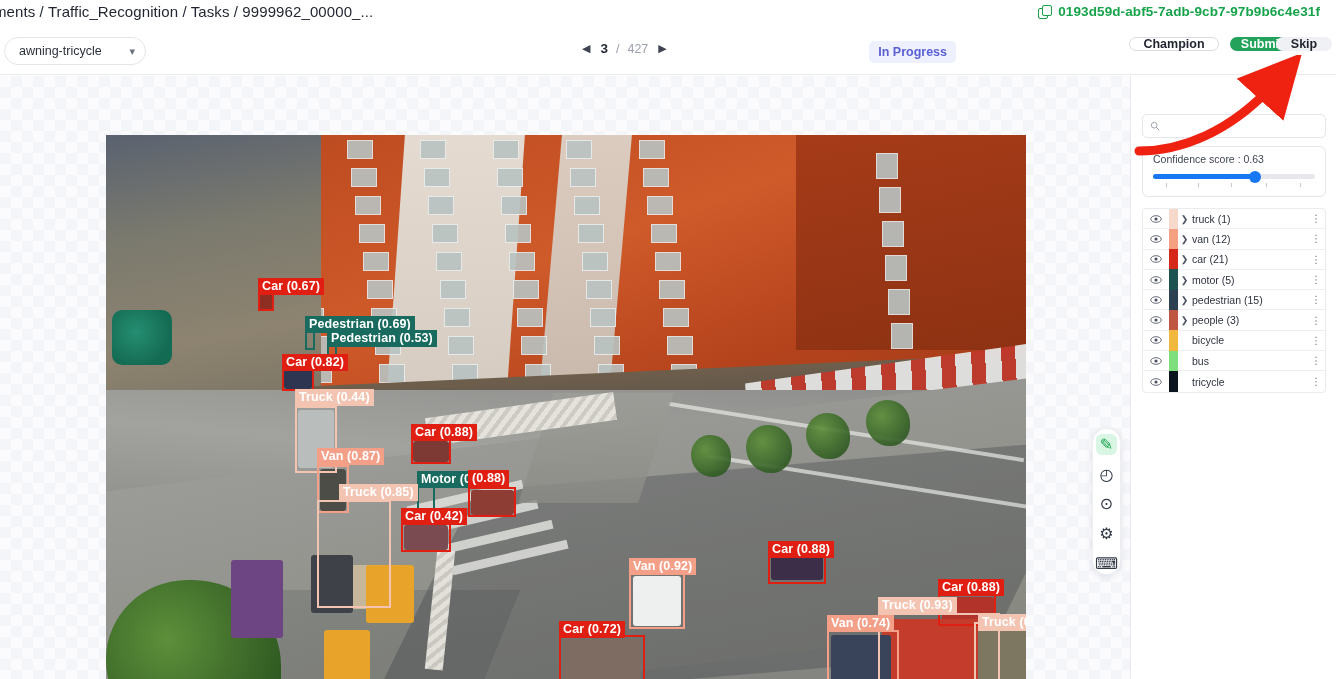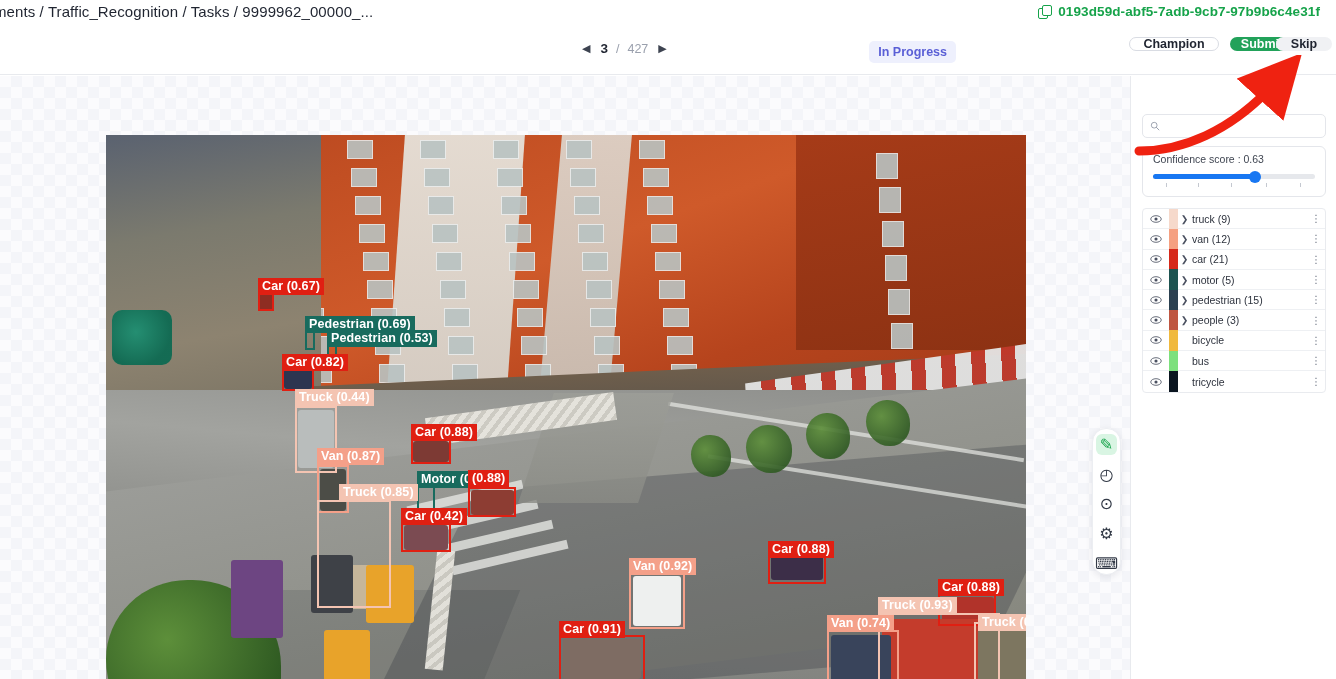--- a/index.html
+++ b/index.html
@@ -226,20 +226,24 @@
 
   <div class="topbar">
     <div class="breadcrumb">ments / Traffic_Recognition / Tasks / 9999962_00000_...</div>
     <div class="task-id">
       <span class="copy-ico"></span>
       <span>0193d59d-abf5-7adb-9cb7-97b9b6c4e31f</span>
     </div>
   </div>
 
   <div class="toolbar">
+    <div class="label-select">
+      <span>awning-tricycle</span>
+      <span class="chev">▾</span>
+    </div>
 
     <div class="pager">
       <span class="arrow">◀</span>
       <span class="cur">3</span>
       <span class="tot">/</span>
       <span class="tot">427</span>
       <span class="arrow">▶</span>
     </div>
 
     <div class="status-pill">In Progress</div>
@@ -403,21 +407,21 @@
           <div class="bl" style="left:362px;top:335px;background:#e01f12">(0.88)</div>
           <div class="bx" style="left:211px;top:365px;width:74px;height:108px;border-color:#f4c4b2"></div>
           <div class="bl" style="left:233px;top:349px;background:#f4c4b2">Truck (0.85)</div>
           <div class="bx" style="left:295px;top:387px;width:50px;height:30px;border-color:#e01f12"></div>
           <div class="bl" style="left:295px;top:373px;background:#e01f12">Car (0.42)</div>
           <div class="bx" style="left:523px;top:437px;width:56px;height:57px;border-color:#f4a089"></div>
           <div class="bl" style="left:523px;top:423px;background:#f4a089">Van (0.92)</div>
           <div class="bx" style="left:662px;top:413px;width:58px;height:36px;border-color:#e01f12"></div>
           <div class="bl" style="left:662px;top:406px;background:#e01f12">Car (0.88)</div>
           <div class="bx" style="left:453px;top:500px;width:86px;height:48px;border-color:#e01f12"></div>
-          <div class="bl" style="left:453px;top:486px;background:#e01f12">Car (0.91)</div>
+          <div class="bl" style="left:453px;top:486px;background:#e01f12">Car (0.72)</div>
           <div class="bx" style="left:832px;top:459px;width:58px;height:32px;border-color:#e01f12"></div>
           <div class="bl" style="left:832px;top:444px;background:#e01f12">Car (0.88)</div>
           <div class="bx" style="left:772px;top:478px;width:122px;height:110px;border-color:#f4c4b2"></div>
           <div class="bl" style="left:772px;top:462px;background:#f4c4b2">Truck (0.93)</div>
           <div class="bx" style="left:868px;top:487px;width:148px;height:120px;border-color:#f4c4b2"></div>
           <div class="bl" style="left:872px;top:479px;background:#f4c4b2">Truck (0.94)</div>
           <div class="bx" style="left:721px;top:495px;width:72px;height:65px;border-color:#f4a089"></div>
           <div class="bl" style="left:721px;top:480px;background:#f4a089">Van (0.74)</div>
         </div>
     </div>
@@ -460,21 +464,21 @@
     <div class="shape-list" id="shapeList">
         <div class="shape-row">
           <span class="eye">
             <svg width="12" height="12" viewBox="0 0 16 16">
               <ellipse cx="8" cy="8" rx="7" ry="4.4" fill="none" stroke="#4a5060" stroke-width="1.1"></ellipse>
               <circle cx="8" cy="8" r="2.1" fill="#4a5060"></circle>
             </svg>
           </span>
           <span class="swatch" style="background:#f6d9cb"></span>
           <span class="caret">❯</span>
-          <span class="row-label">truck (9)</span>
+          <span class="row-label">truck (1)</span>
           <span class="kebab">⋮</span>
         </div>
         <div class="shape-row">
           <span class="eye">
             <svg width="12" height="12" viewBox="0 0 16 16">
               <ellipse cx="8" cy="8" rx="7" ry="4.4" fill="none" stroke="#4a5060" stroke-width="1.1"></ellipse>
               <circle cx="8" cy="8" r="2.1" fill="#4a5060"></circle>
             </svg>
           </span>
           <span class="swatch" style="background:#f5a081"></span>

